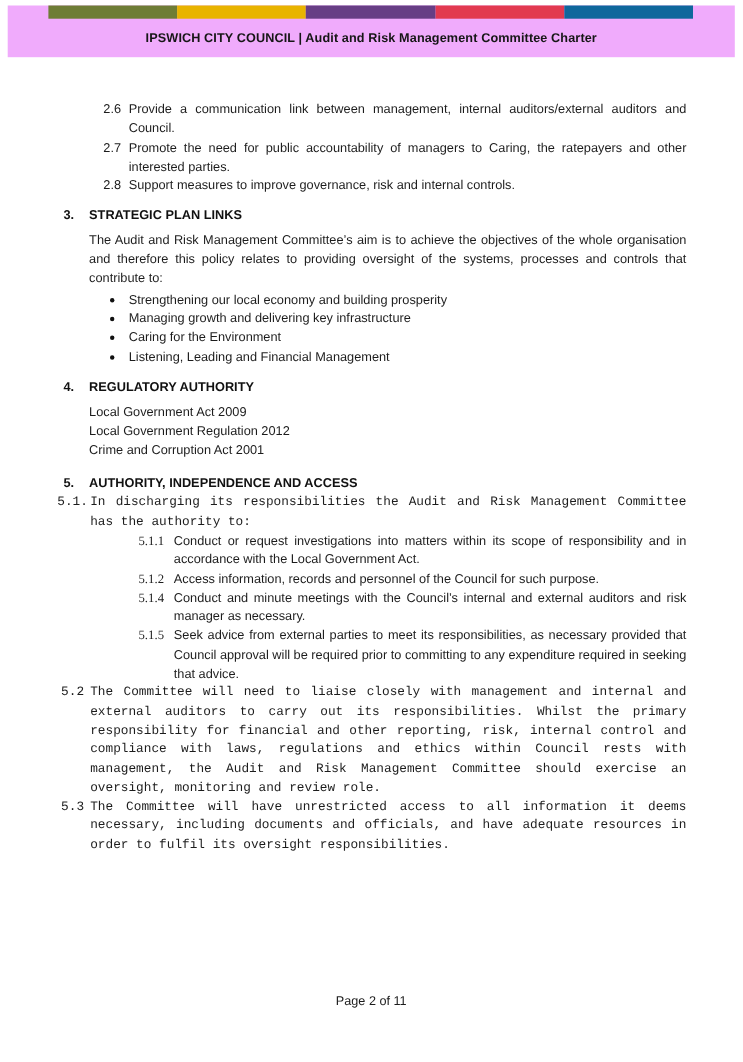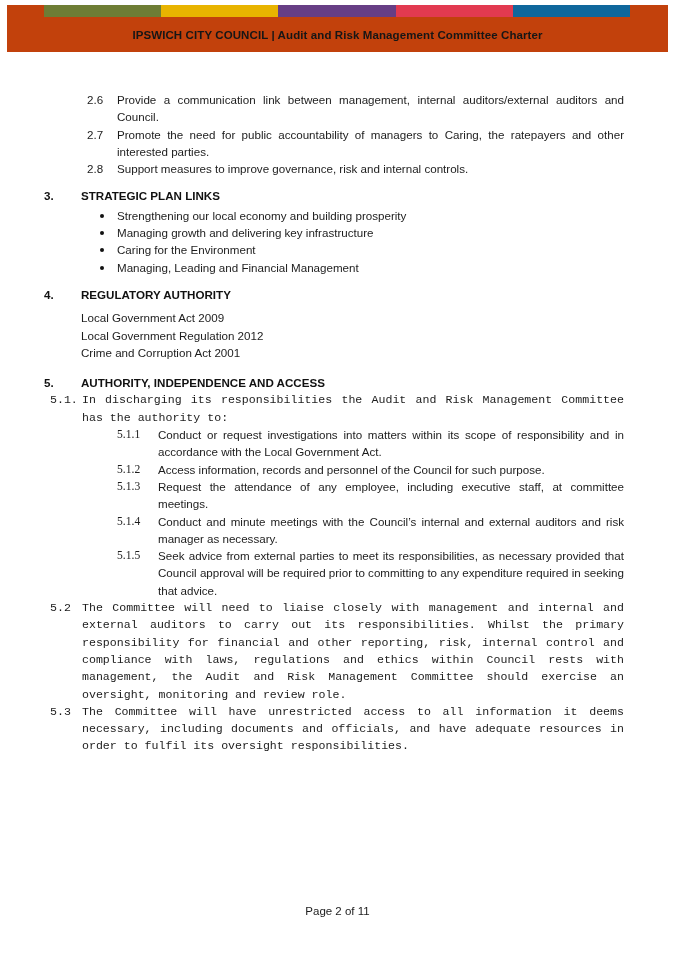--- a/index.html
+++ b/index.html
@@ -14,21 +14,21 @@
   .bars span { flex:1 1 0; }
   .titlebox {
     position:absolute; top:12px; left:0; right:0; height:35px;
     display:flex; align-items:center; justify-content:center;
     font-weight:bold; font-size:11.5px; color:#161616; letter-spacing:0.1px;
   }
   
   .content { position:absolute; top:91px; left:0; width:675px; font-size:11.6px; line-height:17.3px; }
   .row { display:flex; }
   .jtxt { flex:1 1 auto; text-align:justify; }
-  .num { flex:0 0 auto; }
+  .num { flex:0 0 auto;text-align:center; }
 
   .item-l2 { margin:0 51px 0 87px; }
   .item-l2 .num { width:30px; }
 
   .sec-head { display:flex; margin:10px 51px 0 44px; font-weight:bold; color:#111; }
   .sec-head .num { width:37px; }
 
   .intro { margin:5px 51px 0 81px; text-align:justify; }
 
   .bullets { margin:2px 51px 0 100px; list-style:none; }
@@ -48,21 +48,21 @@
   .footer {
     position:absolute; top:905px; left:0; width:675px;
     text-align:center; font-size:11.5px; color:#1c1c1c;
   }
 </style>
 </head>
 <body>
 
 <div class="page">
 
-  <div class="header" style="background-color: #c2410c;">
+  <div class="header" style="background-color: #f0abfc;">
     <div class="bars">
       <span style="background-color: rgb(110, 125, 53);"></span>
       <span style="background-color: rgb(232, 180, 0);"></span>
       <span style="background-color: rgb(103, 62, 133);"></span>
       <span style="background-color: rgb(226, 58, 80);"></span>
       <span style="background-color: rgb(15, 103, 156);"></span>
     </div>
     <div class="titlebox">IPSWICH CITY COUNCIL | Audit and Risk Management Committee Charter</div>
   </div>
 
@@ -78,36 +78,37 @@
     </div>
     <div class="row item-l2">
       <span class="num">2.8</span>
       <span class="jtxt">Support measures to improve governance, risk and internal controls.</span>
     </div>
 
     <div class="sec-head">
       <span class="num">3.</span>
       <span>STRATEGIC PLAN LINKS</span>
     </div>
+    <p class="intro">The Audit and Risk Management Committee’s aim is to achieve the objectives of the whole organisation and therefore this policy relates to providing oversight of the systems, processes and controls that contribute to:</p>
     <ul class="bullets">
       <li>
         <span class="bullet-dot"></span>
         <span>Strengthening our local economy and building prosperity</span>
       </li>
       <li>
         <span class="bullet-dot"></span>
         <span>Managing growth and delivering key infrastructure</span>
       </li>
       <li>
         <span class="bullet-dot"></span>
         <span>Caring for the Environment</span>
       </li>
       <li>
         <span class="bullet-dot"></span>
-        <span>Managing, Leading and Financial Management</span>
+        <span>Listening, Leading and Financial Management</span>
       </li>
     </ul>
 
     <div class="sec-head">
       <span class="num">4.</span>
       <span>REGULATORY AUTHORITY</span>
     </div>
     <div class="acts">
       <div>Local Government Act 2009</div>
       <div>Local Government Regulation 2012</div>
@@ -126,24 +127,20 @@
 
     <div class="row item-sub">
       <span class="num">5.1.1</span>
       <span class="jtxt">Conduct or request investigations into matters within its scope of responsibility and in accordance with the Local Government Act.</span>
     </div>
     <div class="row item-sub">
       <span class="num">5.1.2</span>
       <span class="jtxt">Access information, records and personnel of the Council for such purpose.</span>
     </div>
     <div class="row item-sub">
-      <span class="num">5.1.3</span>
-      <span class="jtxt">Request the attendance of any employee, including executive staff, at committee meetings.</span>
-    </div>
-    <div class="row item-sub">
       <span class="num">5.1.4</span>
       <span class="jtxt">Conduct and minute meetings with the Council’s internal and external auditors and risk manager as necessary.</span>
     </div>
     <div class="row item-sub">
       <span class="num">5.1.5</span>
       <span class="jtxt">Seek advice from external parties to meet its responsibilities, as necessary provided that Council approval will be required prior to committing to any expenditure required in seeking that advice.</span>
     </div>
 
     <div class="row item-51">
       <span class="num">5.2</span>

